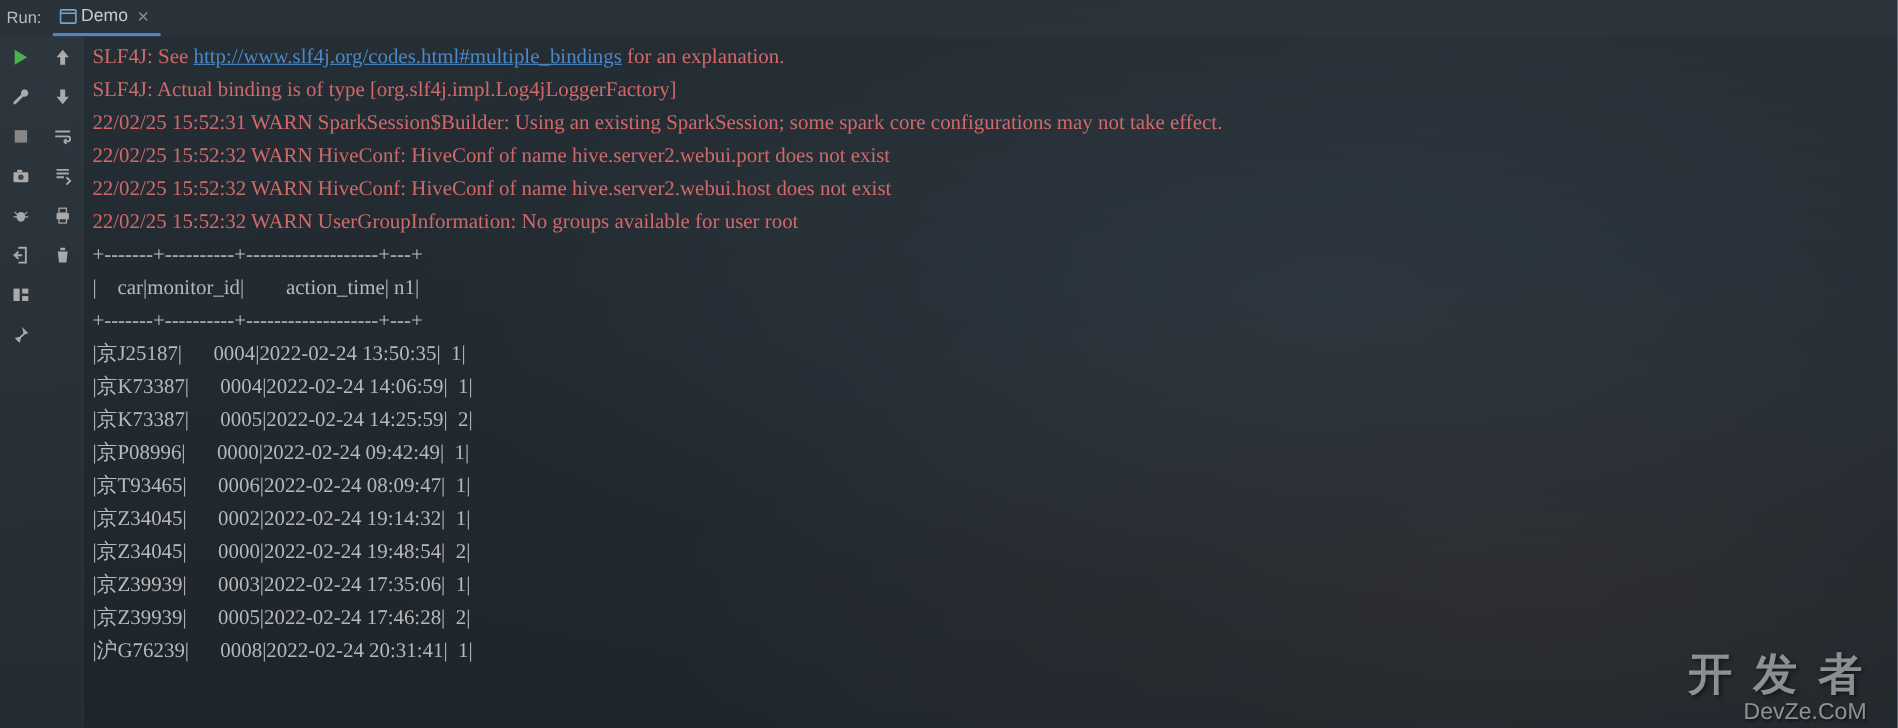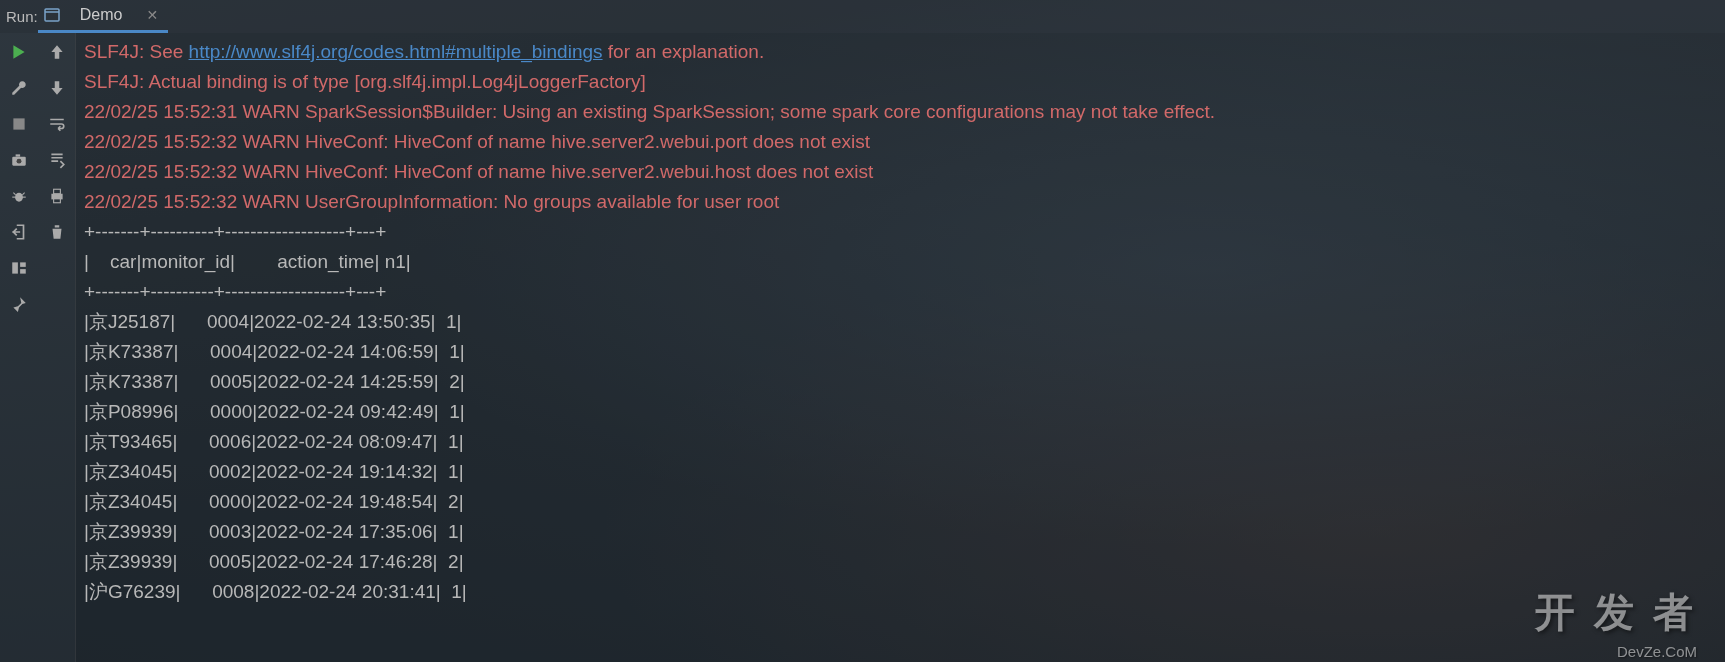--- a/index.html
+++ b/index.html
@@ -27,31 +27,31 @@
     align-items: center;
     height: 33px;
     padding-left: 6px;
     background: rgba(30,35,40,0.6);
     position: relative;
     z-index: 2;
   }
   .topbar-label {
     font-size: 15px;
     color: #bbb;
-    margin-right: 0;
+    margin-right: 10px;
   }
   .tab {
     display: flex;
     align-items: center;
     height: 33px;
     padding: 0 10px 0 6px;
     border-bottom: 3px solid #4a88c7;
     color: #ccc;
     font-size: 16px;
-    gap: 20px;
+    gap: 4px;
   }
   .tab-icon {
     width: 16px; height: 16px;
     display: inline-flex;
     align-items: center; justify-content: center;
   }
   .tab-close { color: #888; font-size: 14px; margin-left: 4px; cursor: pointer; }
   .main {
     display: flex;
     height: calc(100% - 33px);
@@ -83,21 +83,21 @@
     align-items: center;
     justify-content: center;
     color: #aaa;
     cursor: pointer;
   }
   .tool-icon svg { width: 18px; height: 18px; }
   .console {
     flex: 1;
     background: rgba(20,25,30,0.55);
     padding: 4px 4px 4px 8px;
-    font-family: Liberation Sans, sans-serif;
+    font-family: Liberation Serif, serif;
     font-size: 19px;
     line-height: 30px;
     color: #b8b8b8;
     overflow: hidden;
     white-space: pre;
   }
   .err { color: #d16969; }
   .link { color: #4a88c7; text-decoration: underline; cursor: pointer; }
   .watermark {
     position: absolute;
@@ -107,21 +107,21 @@
     font-weight: bold;
     color: rgba(255,255,255,0.5);
     text-shadow: 2px 2px 4px rgba(0,0,0,0.5);
     letter-spacing: 4px;
     z-index: 3;
   }
   .watermark-sub {
     position: absolute;
     right: 28px;
     bottom: 2px;
-    font-size: 15px;
+    font-size: 21px;
     color: rgba(255,255,255,0.5);
     text-shadow: 1px 1px 2px rgba(0,0,0,0.5);
     z-index: 3;
     text-align: right;
   }
 </style>
 </head>
 <body>
 
 <div class="topbar">

